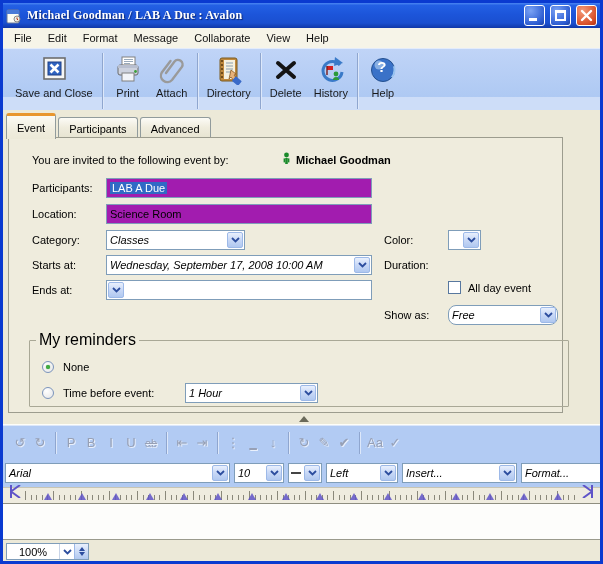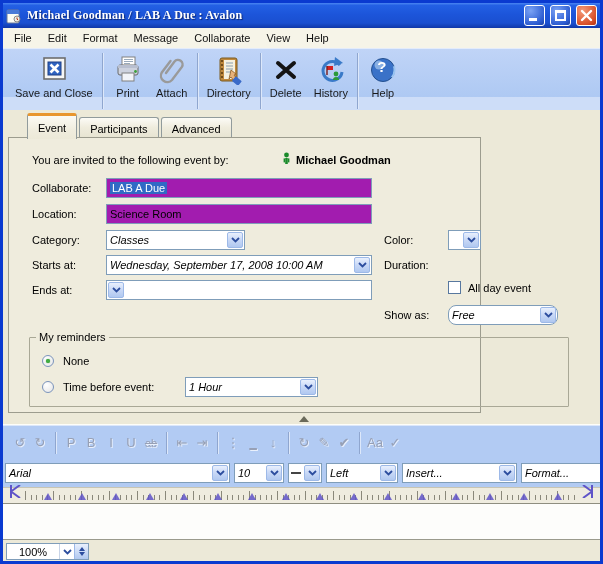--- a/index.html
+++ b/index.html
@@ -30,48 +30,48 @@
   
   .toolbar{position:absolute;top:45px;left:0;right:0;height:62px;
     background:linear-gradient(180deg,#c0d4f7 0px,#aec9f3 48px,#cdddf8 48px,#cdddf8 62px);
     display:flex;align-items:flex-start;padding:4px 0 0 6px;border-top:1px solid #e4ecfb;}
   .tbtn{display:flex;flex-direction:column;align-items:center;height:52px;padding:1px 6px 0 6px;
     font-size:11px;color:#1a1a1a;gap:1px;white-space:nowrap;}
   .tbtn .ico{width:32px;height:32px;display:flex;align-items:center;justify-content:center;}
   .tsep{width:1px;height:56px;background:#8fa6cf;box-shadow:1px 0 0 #dde8fa;margin:0 3px;flex:0 0 auto;}
 
   
-  .tabstrip{position:absolute;top:107px;left:24px;right:5px;height:28px;display:flex;align-items:flex-end;}
+  .tabstrip{position:absolute;top:107px;left:3px;right:5px;height:28px;display:flex;align-items:flex-end;}
   .tab{height:22px;display:flex;align-items:center;padding:0 10px;font-size:11px;color:#000;
     border:1px solid #919b9c;border-bottom:none;border-radius:3px 3px 0 0;margin-right:2px;
     background:linear-gradient(#fcfbf6,#efecdd 45%,#e6e3d0);position:relative;top:1px;z-index:1;}
   .tab.active{height:26px;border-top:3px solid #e8962e;background:linear-gradient(#fbfaf4,#f0edde 60%,#ece9d8);z-index:3;}
 
   
-  .panel{position:absolute;top:134px;left:5px;width:473px;height:276px;border:1px solid #9c9c8e;
+  .panel{position:absolute;top:134px;left:5px;width:555px;height:276px;border:1px solid #9c9c8e;
     background:#efecdd;z-index:2;font-size:11px;color:#000;padding-left:48px;}
   .plabel{position:absolute;white-space:nowrap;}
   .organizer{font-weight:bold;}
   .tinput{position:absolute;height:20px;border:1px solid #7f9db9;background:#a21caf;display:flex;
     align-items:center;padding:0 3px;font-size:11px;white-space:nowrap;overflow:hidden;}
   .sel-text{background:#316ac5;color:#fff;padding:0 2px;}
   .combo{position:absolute;height:20px;border:1px solid #7f9db9;background:#fff;display:flex;
     align-items:center;font-size:11px;font-style:italic;}
   .combo .txt{flex:1;padding-left:3px;white-space:nowrap;overflow:hidden;}
   .combo .arrow{width:16px;align-self:stretch;margin:1px;border:1px solid #9db9e8;border-radius:2px;
     background:linear-gradient(#e9f0fd,#c8d8f6 50%,#b0c8f0);display:flex;align-items:center;justify-content:center;flex:0 0 auto;}
   .swatch{width:100%;height:100%;}
   .checkbox{position:absolute;width:13px;height:13px;border:1px solid #58789f;background:#fff;}
   .radio{position:absolute;width:12px;height:12px;border:1px solid #7b94bc;border-radius:50%;
     background:radial-gradient(circle at 35% 30%,#fff,#e4e4e4);}
   .radio.selected::after{content:"";position:absolute;left:3px;top:3px;width:4px;height:4px;border-radius:50%;
     background:#41ad41;box-shadow:0 0 1px #2a8a2a;}
   fieldset.reminders{position:absolute;left:20px;top:193px;width:540px;height:76px;margin:0;
     border:1px solid #a9a896;border-radius:1px;padding:0;}
-  fieldset.reminders legend{font-size:11px;padding:0 3px;margin-left:6px;}
+  fieldset.reminders legend{font-size:16px;padding:0 3px;margin-left:6px;}
 
   
   .splitter{position:absolute;top:410px;left:0;right:0;height:12px;background:#ece9d8;
     border-bottom:1px solid #fdfdf8;}
   .splitter .grip{position:absolute;left:296px;top:3px;width:0;height:0;
     border-left:5px solid transparent;border-right:5px solid transparent;border-bottom:6px solid #6a6a5a;}
 
   
   .fmtbar{position:absolute;top:422px;left:0;right:0;height:34px;background:#b2cbf3;
     border-top:1px solid #dce7fa;display:flex;align-items:center;padding-left:8px;gap:2px;}
@@ -252,21 +252,21 @@
       <span class="margin-mark" style="position:absolute;left:273px;top:14px;">
         <svg width="9" height="15">
             <circle cx="4.5" cy="3" r="2.4" fill="#1a8a2a"></circle>
             <rect x="3.2" y="6" width="2.6" height="6" fill="#1a8a2a"></rect>
             <rect x="1.6" y="6.4" width="1.4" height="4" fill="#1a8a2a"></rect>
             <rect x="6" y="6.4" width="1.4" height="4" fill="#1a8a2a"></rect>
           </svg>
       </span>
       <span class="plabel organizer" style="left:287px;top:16px;">Michael Goodman</span>
 
-      <span class="plabel" style="left:23px;top:44px;">Collaborate:</span>
+      <span class="plabel" style="left:23px;top:44px;">Participants:</span>
       <div class="tinput" style="left:97px;top:40px;width:266px;">
         <span class="sel-text">LAB A Due</span>
       </div>
 
       <span class="plabel" style="left:23px;top:70px;">Location:</span>
       <div class="tinput" style="left:97px;top:66px;width:266px;">
         <span>Science Room</span>
       </div>
 
       <span class="plabel" style="left:23px;top:96px;">Category:</span>

